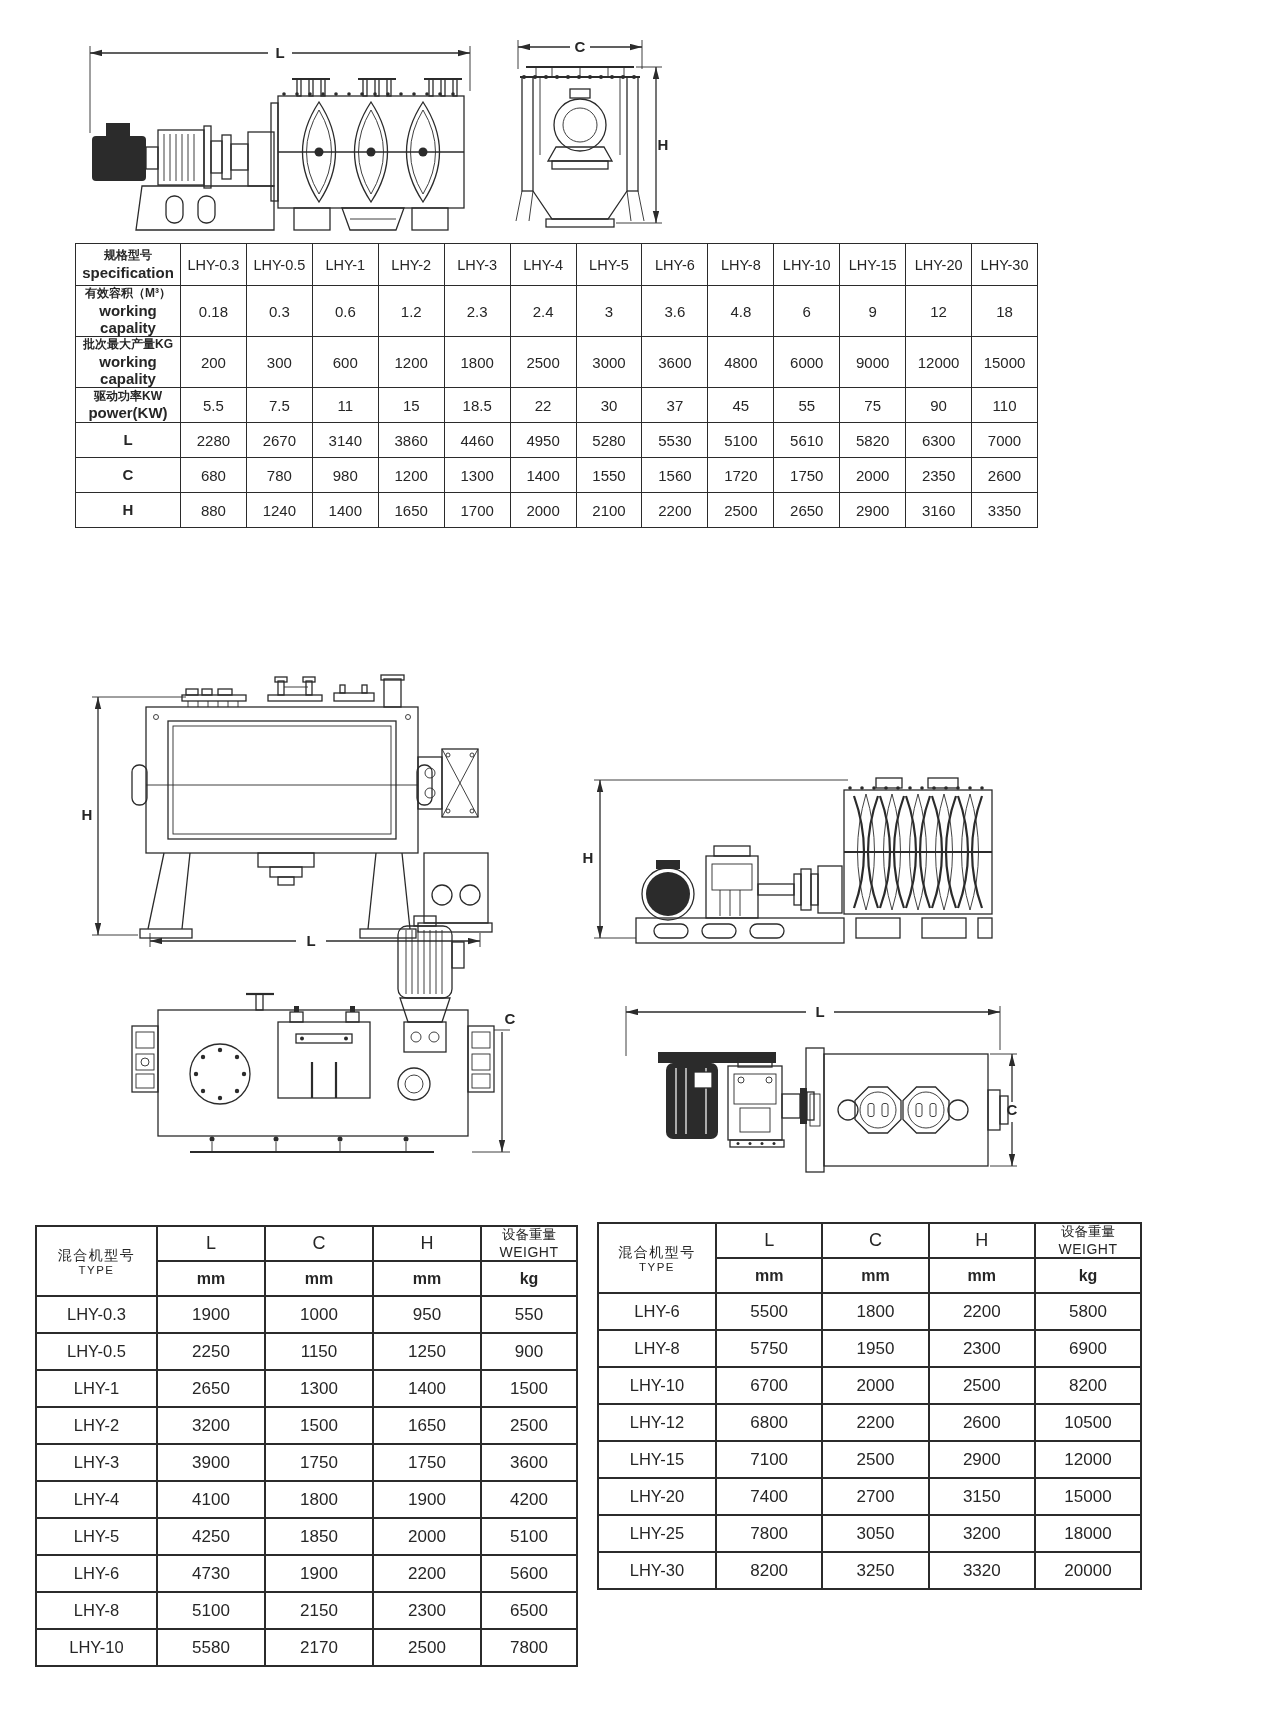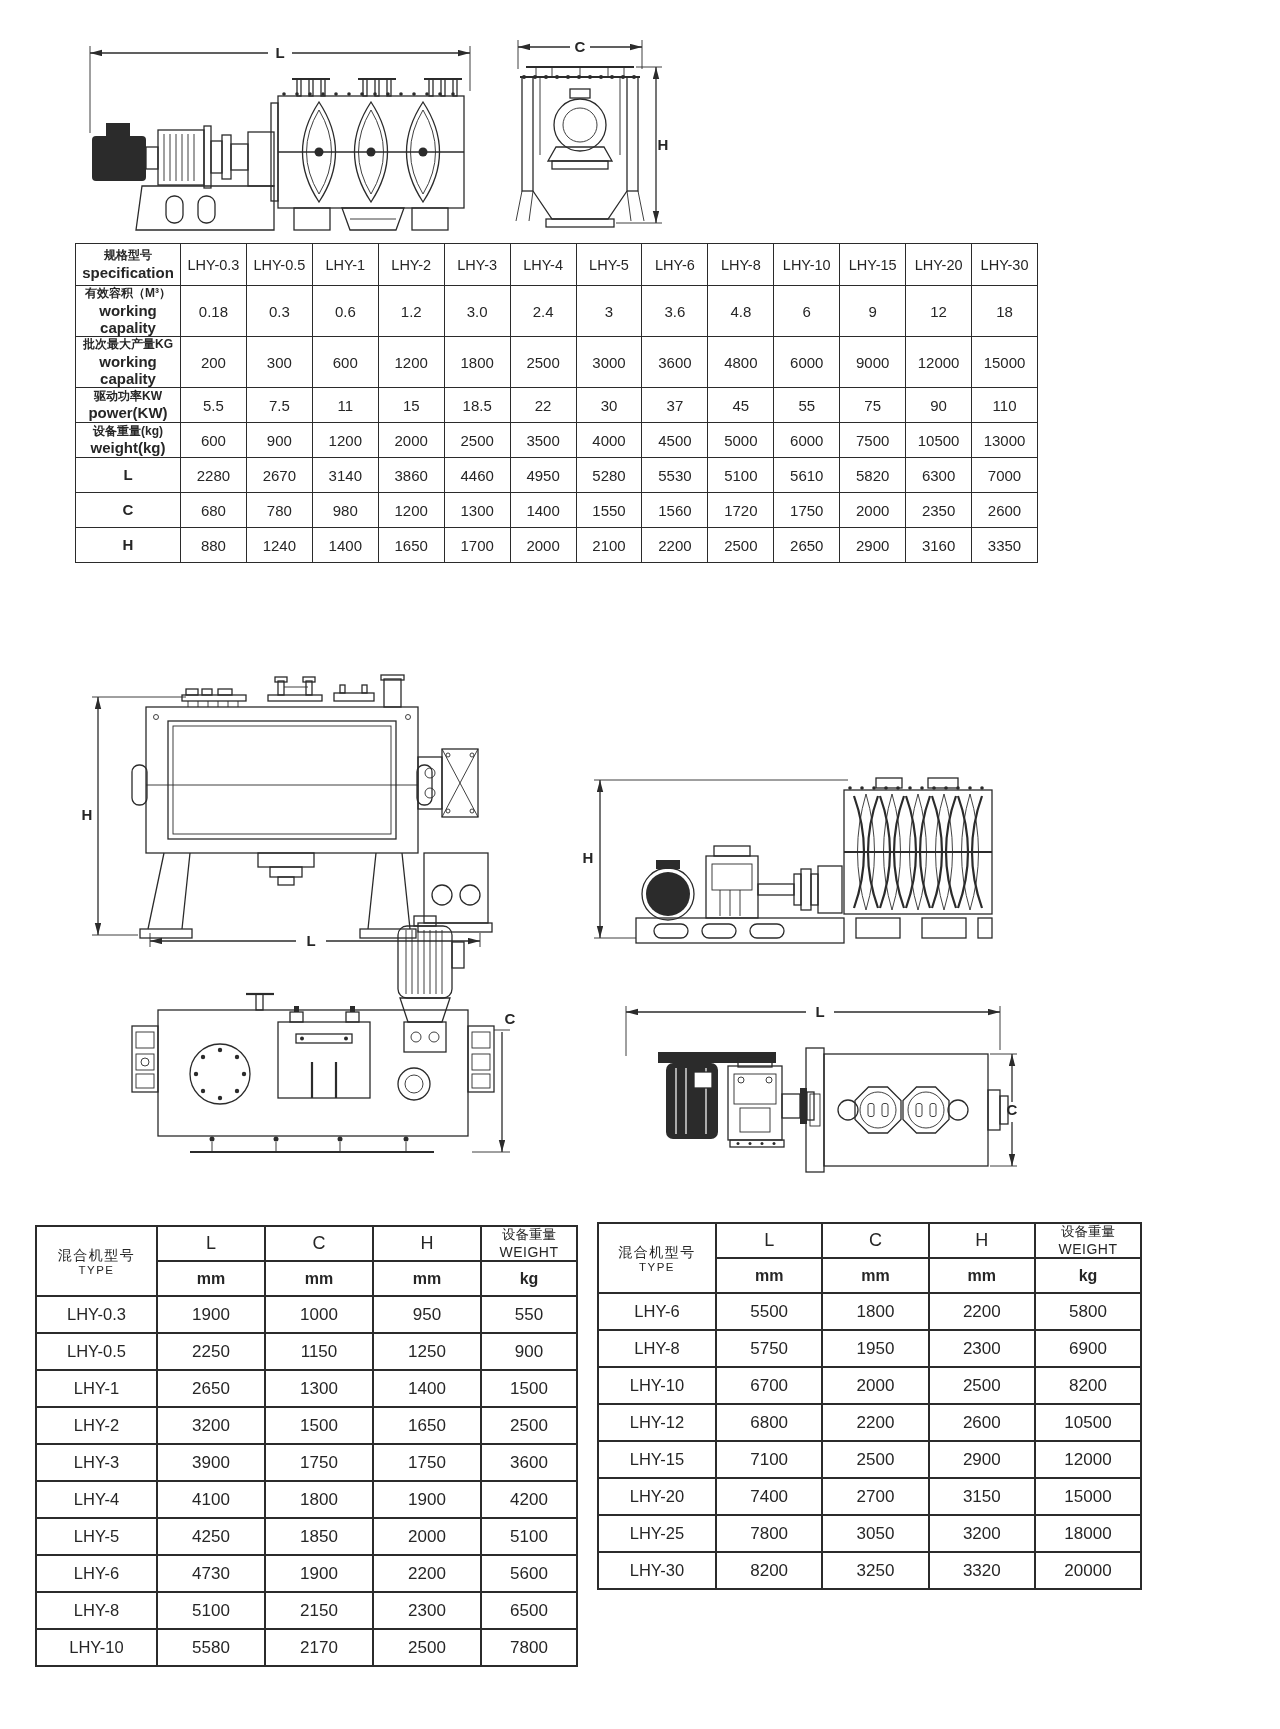--- a/index.html
+++ b/index.html
@@ -215,21 +215,21 @@
         </tr>
         <tr data-name="spec-row">
           <td class="lbl" data-name="spec-row-label">
             <div class="zh" data-name="spec-row-label-zh">有效容积（M³）</div>
             <div class="en" data-name="spec-row-label-en">working capality</div>
           </td>
           <td class="val" data-name="spec-value-cell">0.18</td>
           <td class="val" data-name="spec-value-cell">0.3</td>
           <td class="val" data-name="spec-value-cell">0.6</td>
           <td class="val" data-name="spec-value-cell">1.2</td>
-          <td class="val" data-name="spec-value-cell">3.0</td>
+          <td class="val" data-name="spec-value-cell">2.3</td>
           <td class="val" data-name="spec-value-cell">2.4</td>
           <td class="val" data-name="spec-value-cell">3</td>
           <td class="val" data-name="spec-value-cell">3.6</td>
           <td class="val" data-name="spec-value-cell">4.8</td>
           <td class="val" data-name="spec-value-cell">6</td>
           <td class="val" data-name="spec-value-cell">9</td>
           <td class="val" data-name="spec-value-cell">12</td>
           <td class="val" data-name="spec-value-cell">18</td>
         </tr>
         <tr data-name="spec-row">
@@ -262,39 +262,20 @@
           <td class="val" data-name="spec-value-cell">15</td>
           <td class="val" data-name="spec-value-cell">18.5</td>
           <td class="val" data-name="spec-value-cell">22</td>
           <td class="val" data-name="spec-value-cell">30</td>
           <td class="val" data-name="spec-value-cell">37</td>
           <td class="val" data-name="spec-value-cell">45</td>
           <td class="val" data-name="spec-value-cell">55</td>
           <td class="val" data-name="spec-value-cell">75</td>
           <td class="val" data-name="spec-value-cell">90</td>
           <td class="val" data-name="spec-value-cell">110</td>
-        </tr>
-        <tr data-name="spec-row">
-          <td class="lbl" data-name="spec-row-label">
-            <div class="zh" data-name="spec-row-label-zh">设备重量(kg)</div>
-            <div class="en" data-name="spec-row-label-en">weight(kg)</div>
-          </td>
-          <td class="val" data-name="spec-value-cell">600</td>
-          <td class="val" data-name="spec-value-cell">900</td>
-          <td class="val" data-name="spec-value-cell">1200</td>
-          <td class="val" data-name="spec-value-cell">2000</td>
-          <td class="val" data-name="spec-value-cell">2500</td>
-          <td class="val" data-name="spec-value-cell">3500</td>
-          <td class="val" data-name="spec-value-cell">4000</td>
-          <td class="val" data-name="spec-value-cell">4500</td>
-          <td class="val" data-name="spec-value-cell">5000</td>
-          <td class="val" data-name="spec-value-cell">6000</td>
-          <td class="val" data-name="spec-value-cell">7500</td>
-          <td class="val" data-name="spec-value-cell">10500</td>
-          <td class="val" data-name="spec-value-cell">13000</td>
         </tr>
         <tr data-name="spec-row">
           <td class="lbl solo" data-name="spec-row-label">
             <div class="zh" data-name="spec-row-label-zh">L</div>
           </td>
           <td class="val" data-name="spec-value-cell">2280</td>
           <td class="val" data-name="spec-value-cell">2670</td>
           <td class="val" data-name="spec-value-cell">3140</td>
           <td class="val" data-name="spec-value-cell">3860</td>
           <td class="val" data-name="spec-value-cell">4460</td>

